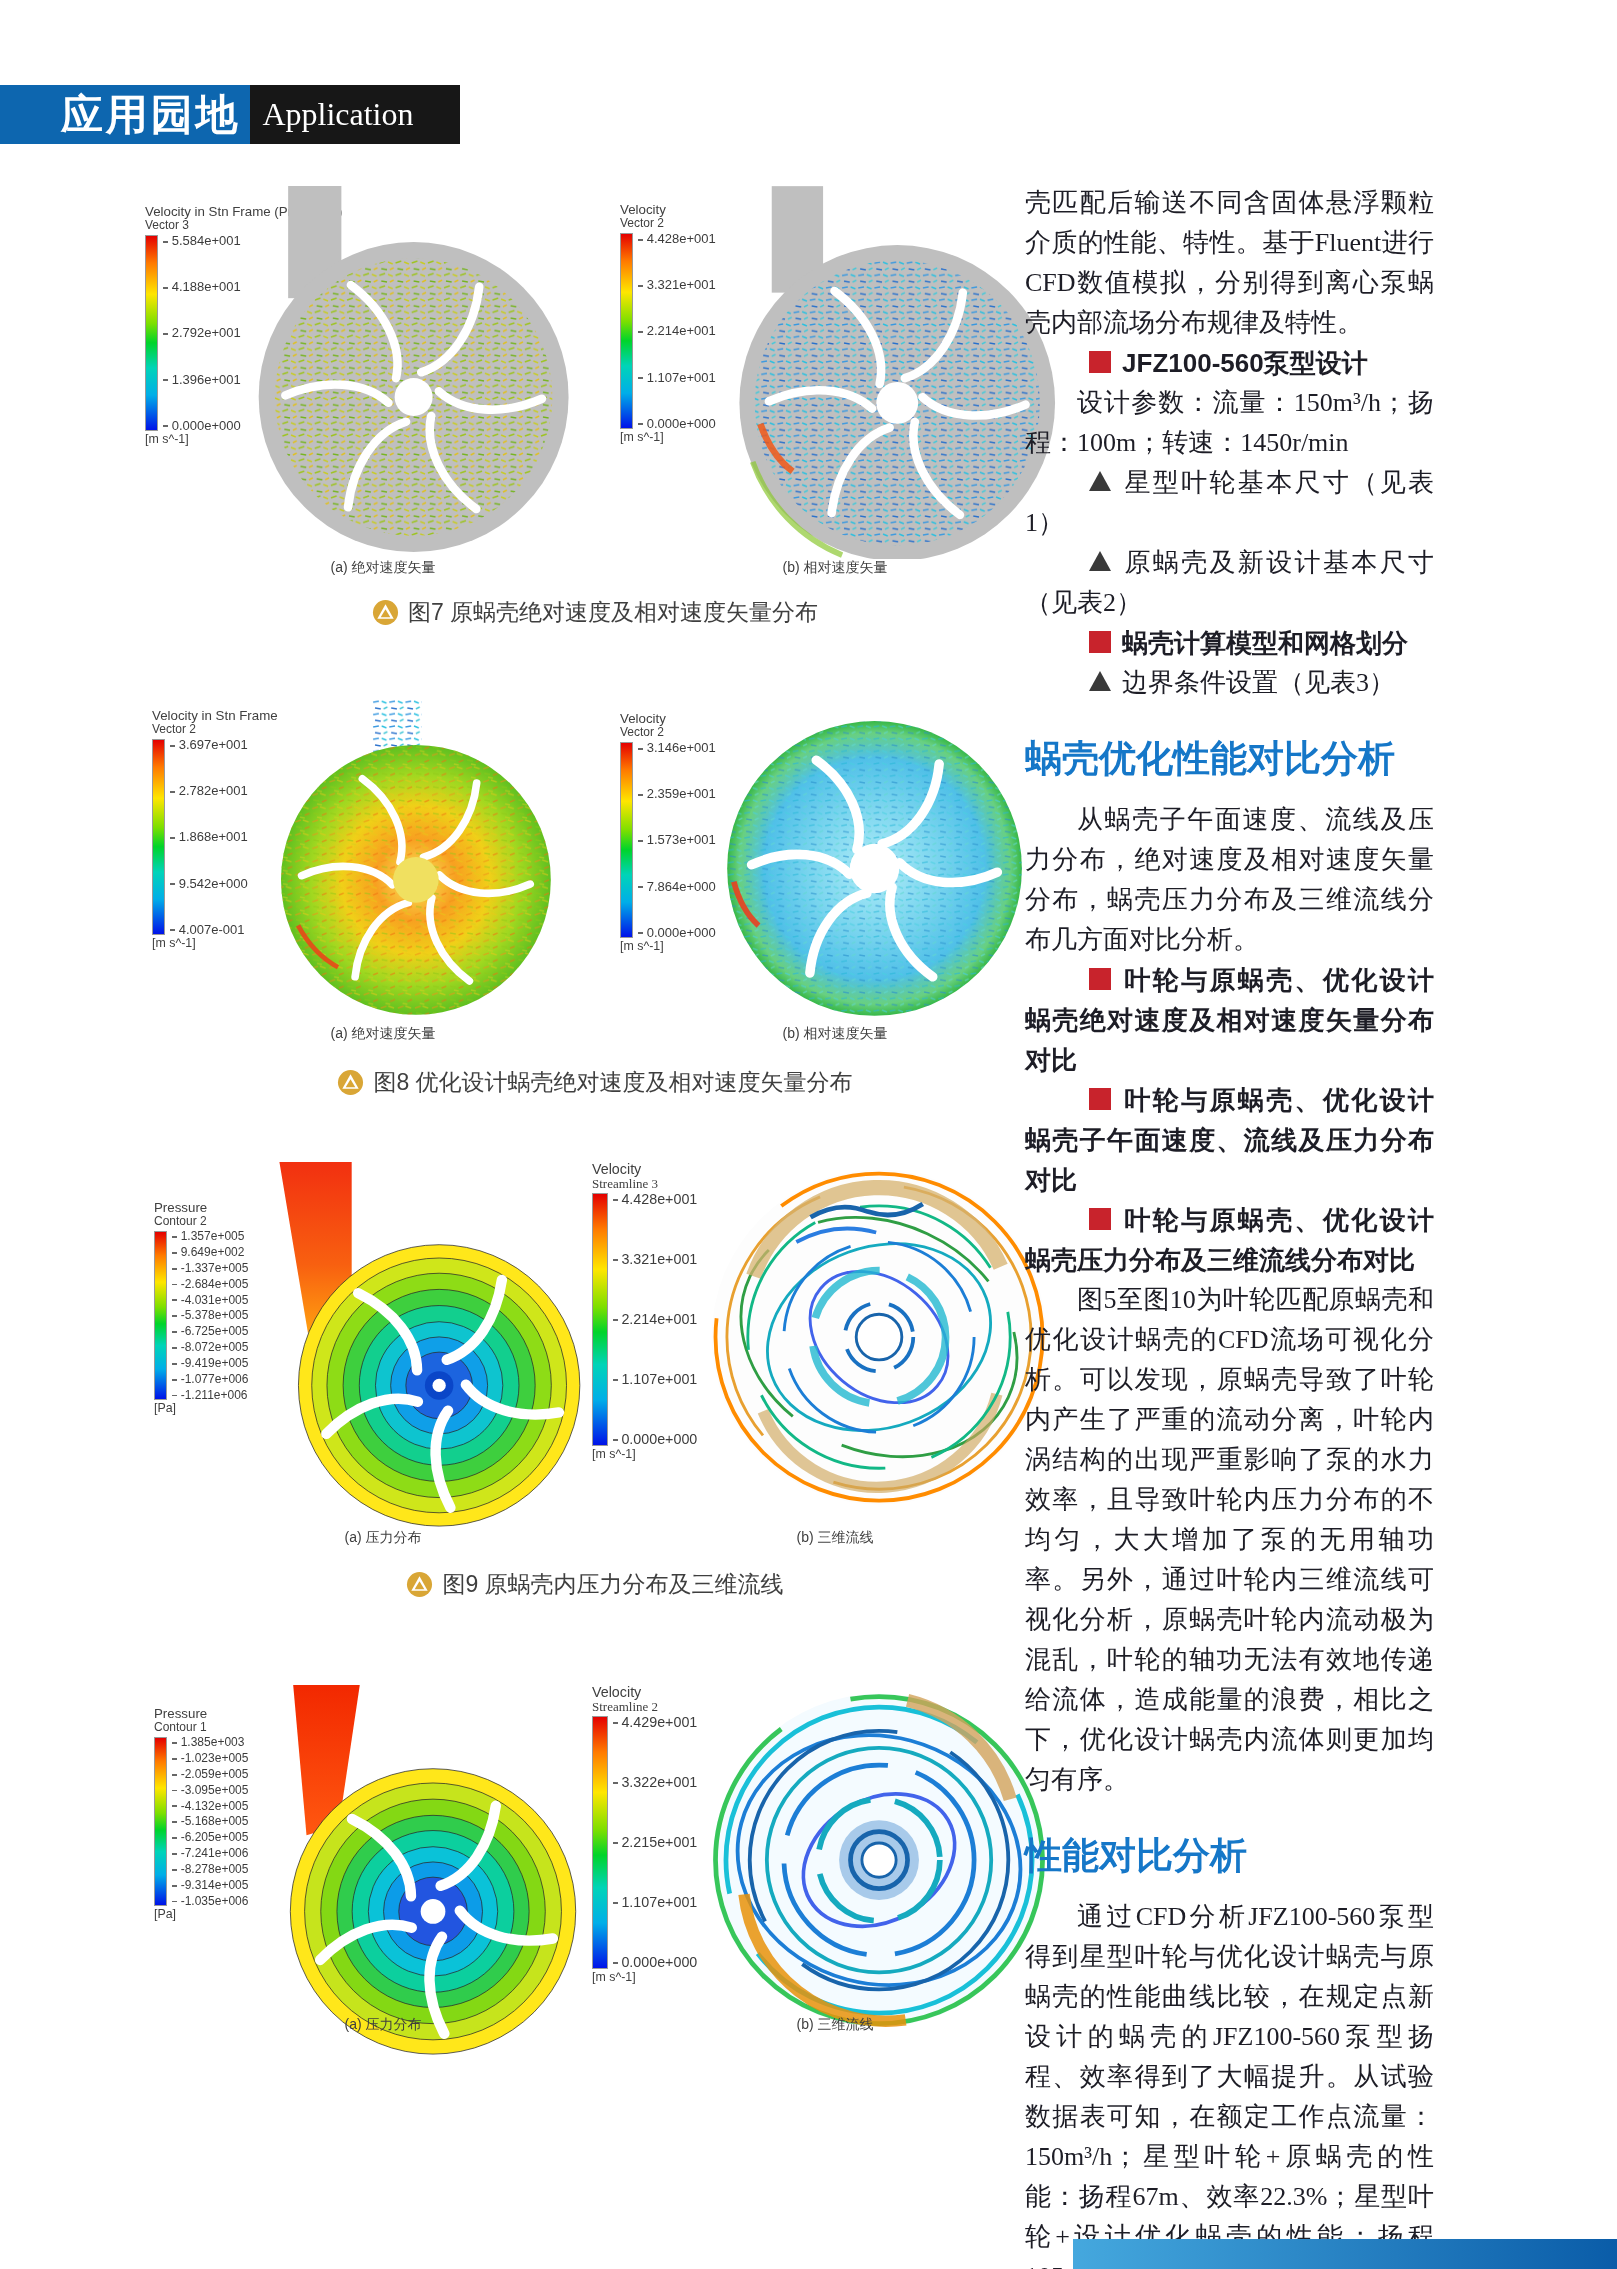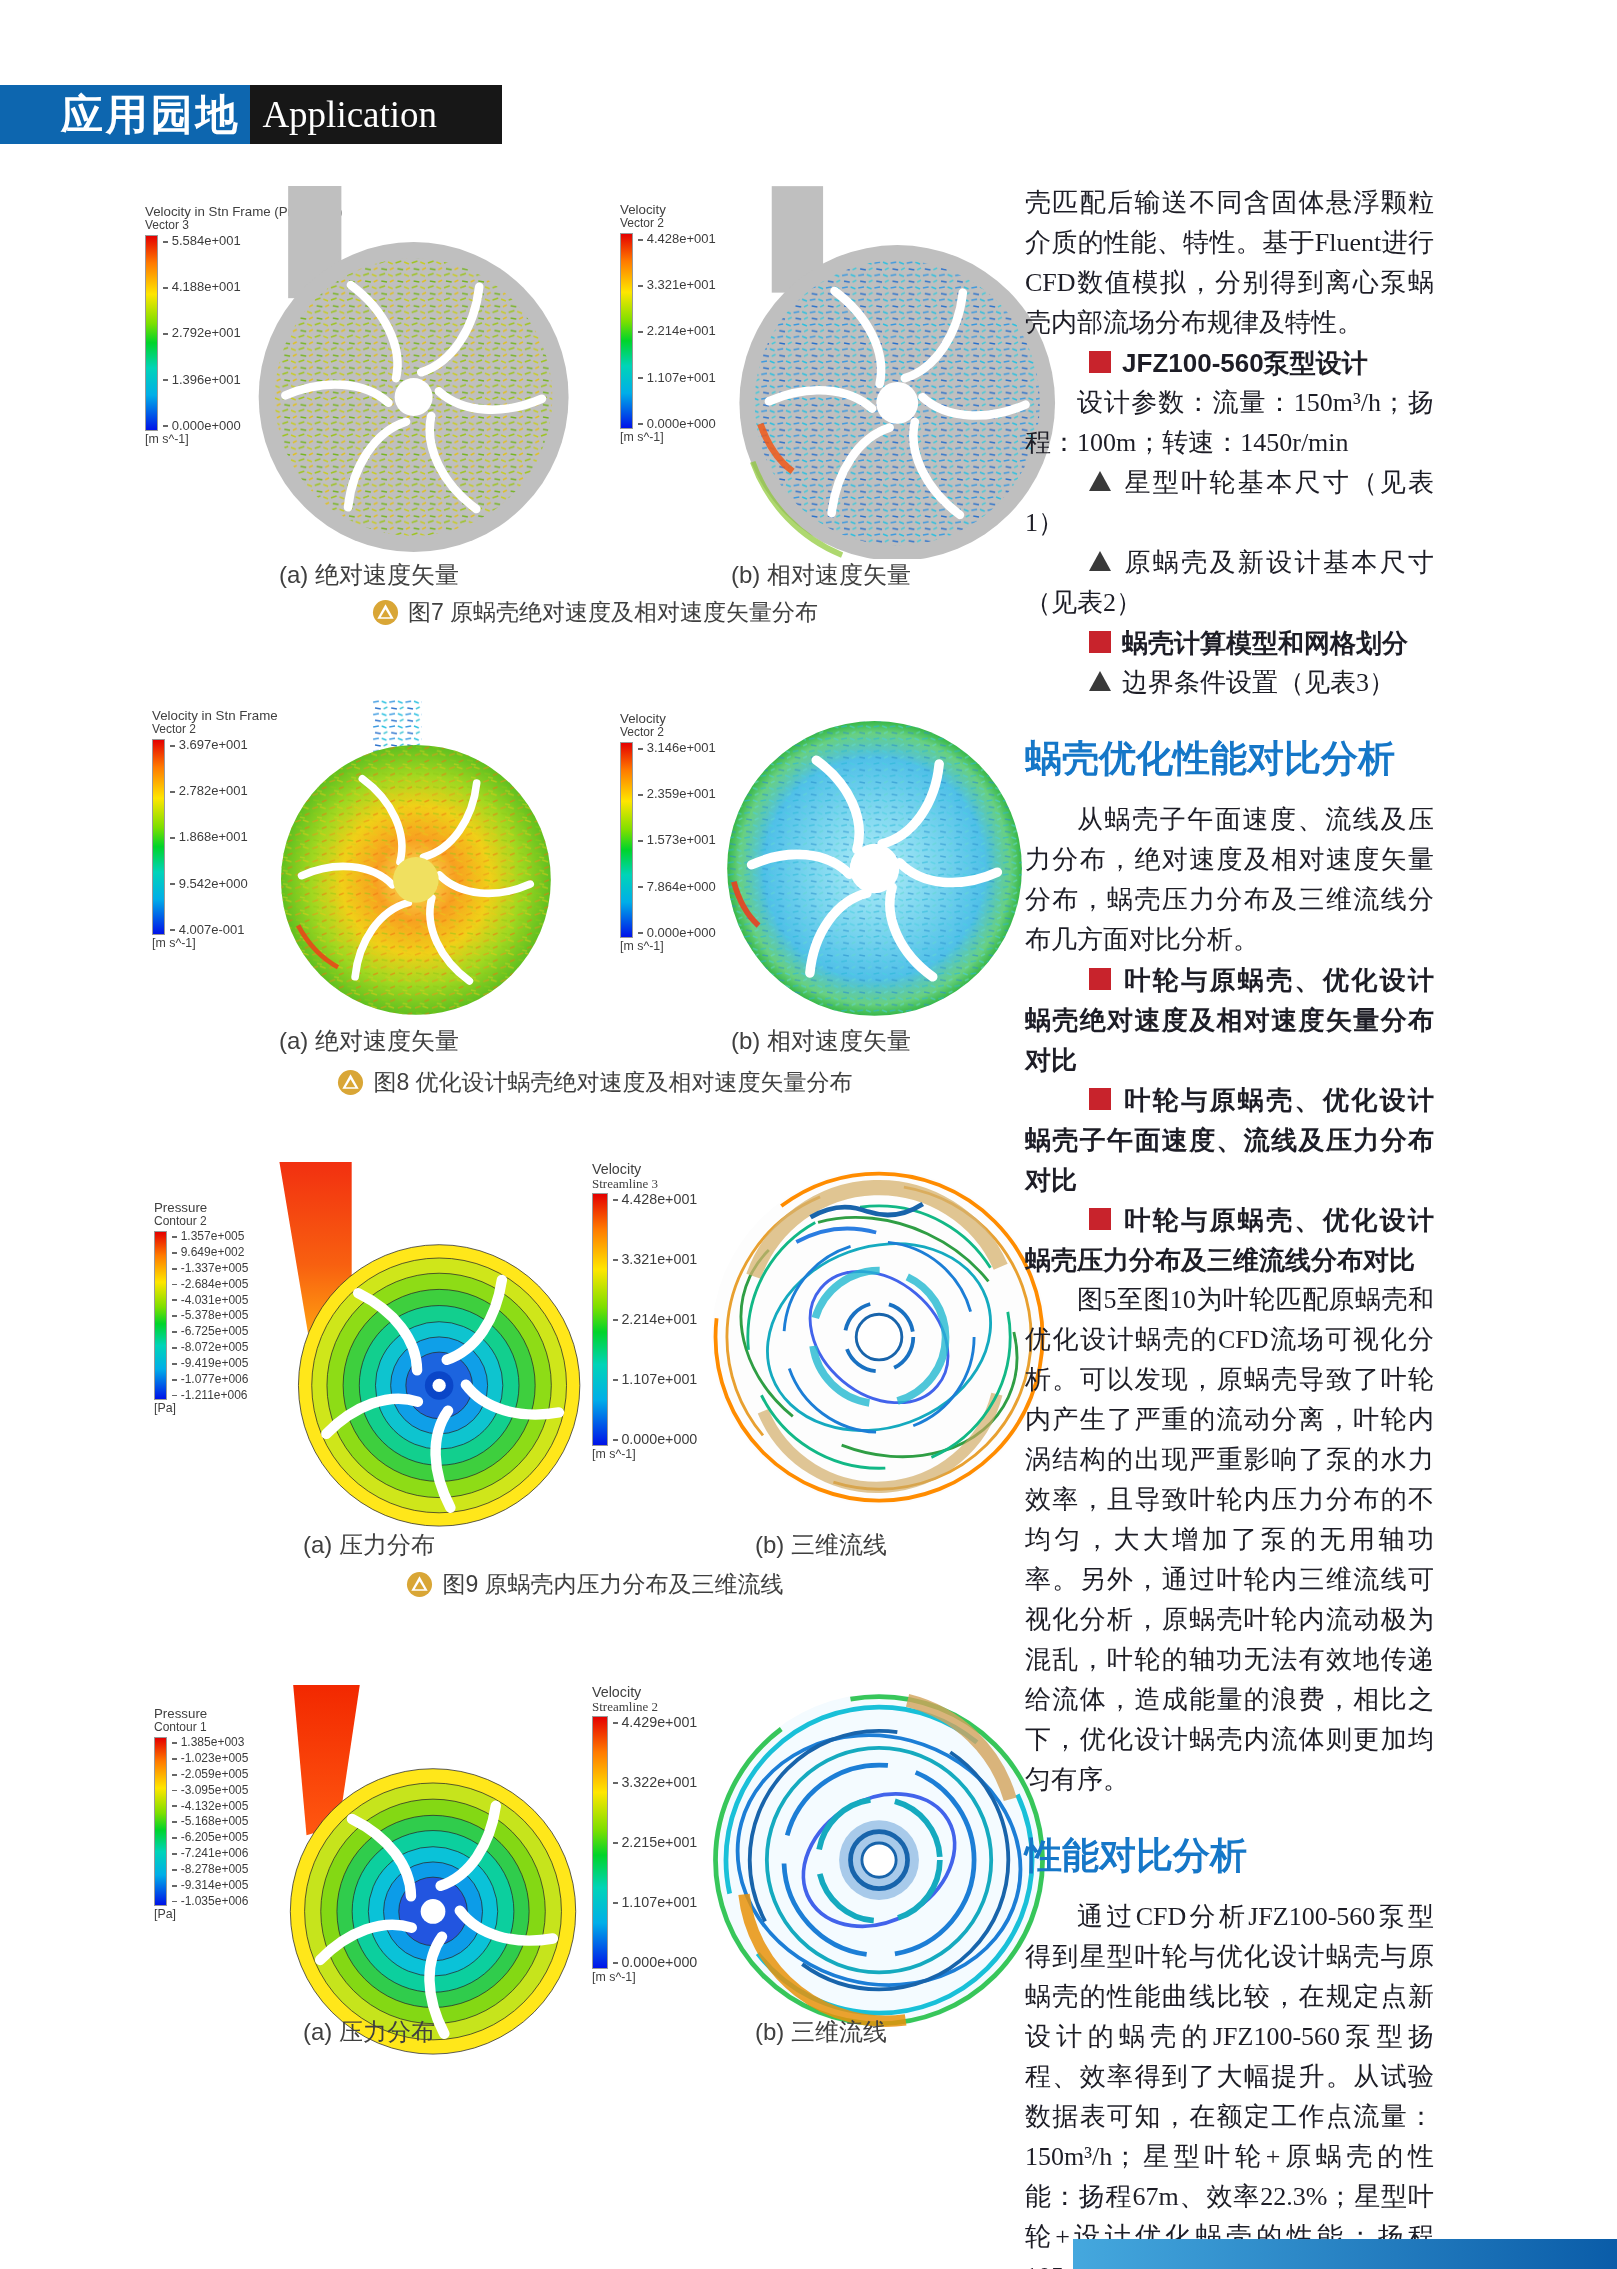--- a/index.html
+++ b/index.html
@@ -3,22 +3,22 @@
 <meta charset="utf-8">
 <style>
   html,body{margin:0;padding:0;background:#9a9a9a;}
   .page{position:relative;width:1618px;height:2269px;margin:0 auto;background:#ffffff;overflow:hidden;
         font-family:"Liberation Sans","DejaVu Sans",sans-serif;}
 
   
   .badge-cn{position:absolute;left:0;top:85px;width:250px;height:59px;background:#0d66af;color:#fff;
             font-size:42px;font-weight:bold;line-height:59px;text-align:right;padding-right:9.5px;
             box-sizing:border-box;letter-spacing:2.9px;}
-  .badge-en{position:absolute;left:250px;top:85px;width:252px;height:59px;background:#171717;color:#fff;
-            font-family:"Liberation Serif","DejaVu Serif",serif;font-size:37px;line-height:59px;
+  .badge-en{position:absolute;left:250px;top:85px;width:210px;height:59px;background:#171717;color:#fff;
+            font-family:"Liberation Serif","DejaVu Serif",serif;font-size:32px;line-height:59px;
             padding-left:12.4px;box-sizing:border-box;}
 
   
   .legend{position:absolute;color:#404040;}
   .lg-title{font-size:13.3px;line-height:15px;white-space:nowrap;}
   .lg-sub{font-size:12px;line-height:13.3px;margin-bottom:2.9px;white-space:nowrap;}
   .lg-body{display:flex;}
   .lg-bar{width:13.3px;border:1px solid #9a9a9a;box-sizing:border-box;
           background:linear-gradient(180deg,#e40000 0%,#ff7a00 14%,#ffe600 30%,#7ddf00 45%,
                      #00d42a 55%,#00d4b8 68%,#00aee8 82%,#0012e8 100%);}
@@ -31,21 +31,21 @@
   .legend.sz-p .lg-body{height:169px;}
   .legend.sz-p .lg-tick{font-size:12px;line-height:10.5px;}
   .legend.sz-v .lg-body{height:253px;}
   .legend.sz-v .lg-bar{width:16px;}
   .legend.sz-v .lg-tick{font-size:14.3px;line-height:13.3px;}
   .legend.sz-v .lg-title{font-size:14.3px;}
   .legend.sz-v .lg-sub{font-size:13px;font-family:Liberation Serif, serif;}
 
   
   .fig-img{position:absolute;}
-  .cap-ab{position:absolute;left:143px;width:904px;display:flex;color:#3f3f3f;font-size:24px;}
+  .cap-ab{position:absolute;left:157px;width:904px;display:flex;color:#3f3f3f;font-size:14px;}
   .cap-ab span{flex:1;text-align:center;}
   .cap-main{position:absolute;left:143px;width:904px;display:flex;justify-content:center;
             align-items:center;gap:9px;color:#3f3f3f;font-size:23px;}
 
   
   .rcol{position:absolute;left:1025px;top:183px;width:409px;color:#1d1d26;
         font-family:"Liberation Serif","DejaVu Serif",serif;font-size:26px;line-height:40px;
         text-align:justify;}
   .rcol p{margin:0;}
   .p-ind{text-indent:2em;}

